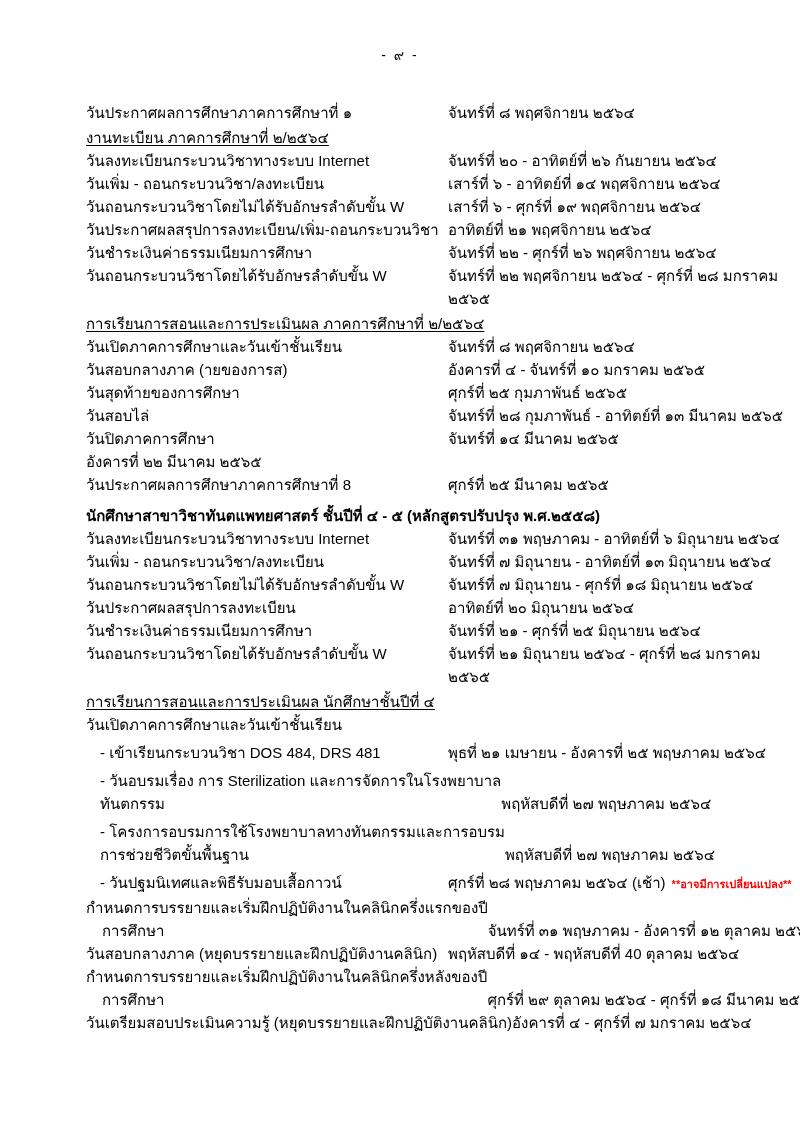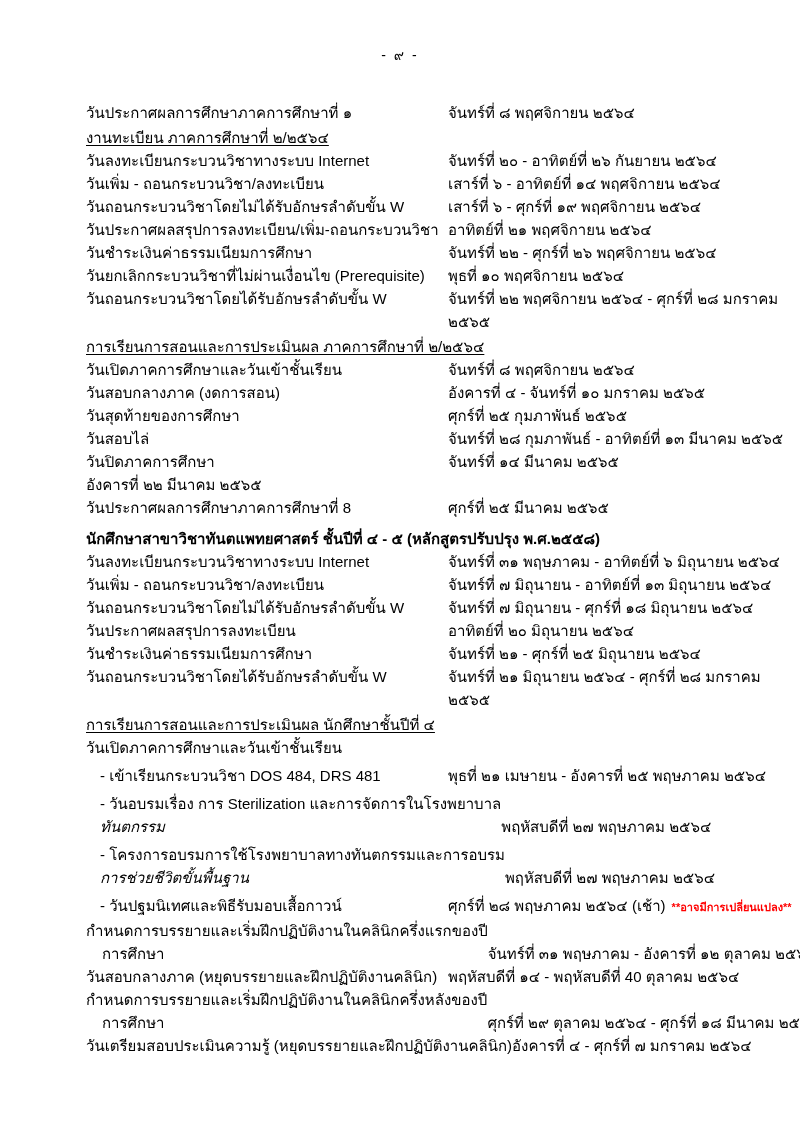--- a/index.html
+++ b/index.html
@@ -32,21 +32,21 @@
     align-items: flex-start;
     line-height: 23px;
   }
   .row.align-end { align-items: flex-end; }
   .cell-left  { flex: 0 0 362px; }
   .cell-right { flex: 1 1 auto; }
   .line { white-space: nowrap; }
   .cell-left .cont { padding-left: 16px; }
   .row.bullet { margin-top: 5px; }
   .row.bullet .cell-left { flex-basis: 348px; padding-left: 14px; }
-  .row.bullet .cell-left .cont { padding-left: 0; font-style: italic; }
+  .row.bullet .cell-left .cont { padding-left: 0; }
   .row.underline { margin-top: 2px; }
   .row.underline .line {
     text-decoration: underline;
     text-underline-offset: 2px;
   }
   .row.bold { margin-top: 8px; }
   .row.bold .line { font-weight: bold; }
   .note {
     color: #FF0000;
     font-size: 11px;
@@ -109,28 +109,20 @@
       <div class="row normal">
         <div class="cell-left">
           <div class="line">วันชำระเงินค่าธรรมเนียมการศึกษา</div>
         </div>
         <div class="cell-right">
           <div class="line">จันทร์ที่ ๒๒ - ศุกร์ที่ ๒๖ พฤศจิกายน ๒๕๖๔</div>
         </div>
       </div>
       <div class="row normal">
         <div class="cell-left">
-          <div class="line">วันยกเลิกกระบวนวิชาที่ไม่ผ่านเงื่อนไข (Prerequisite)</div>
-        </div>
-        <div class="cell-right">
-          <div class="line">พุธที่ ๑๐ พฤศจิกายน ๒๕๖๔</div>
-        </div>
-      </div>
-      <div class="row normal">
-        <div class="cell-left">
           <div class="line">วันถอนกระบวนวิชาโดยได้รับอักษรลำดับขั้น W</div>
         </div>
         <div class="cell-right">
           <div class="line">จันทร์ที่ ๒๒ พฤศจิกายน ๒๕๖๔ - ศุกร์ที่ ๒๘ มกราคม</div>
           <div class="line">๒๕๖๕</div>
         </div>
       </div>
       <div class="row underline">
         <div class="cell-left">
           <div class="line">การเรียนการสอนและการประเมินผล ภาคการศึกษาที่ ๒/๒๕๖๔</div>
@@ -139,21 +131,21 @@
       <div class="row normal">
         <div class="cell-left">
           <div class="line">วันเปิดภาคการศึกษาและวันเข้าชั้นเรียน</div>
         </div>
         <div class="cell-right">
           <div class="line">จันทร์ที่ ๘ พฤศจิกายน ๒๕๖๔</div>
         </div>
       </div>
       <div class="row normal">
         <div class="cell-left">
-          <div class="line">วันสอบกลางภาค (งดการสอน)</div>
+          <div class="line">วันสอบกลางภาค (ายของการส)</div>
         </div>
         <div class="cell-right">
           <div class="line">อังคารที่ ๔ - จันทร์ที่ ๑๐ มกราคม ๒๕๖๕</div>
         </div>
       </div>
       <div class="row normal">
         <div class="cell-left">
           <div class="line">วันสุดท้ายของการศึกษา</div>
         </div>
         <div class="cell-right">

